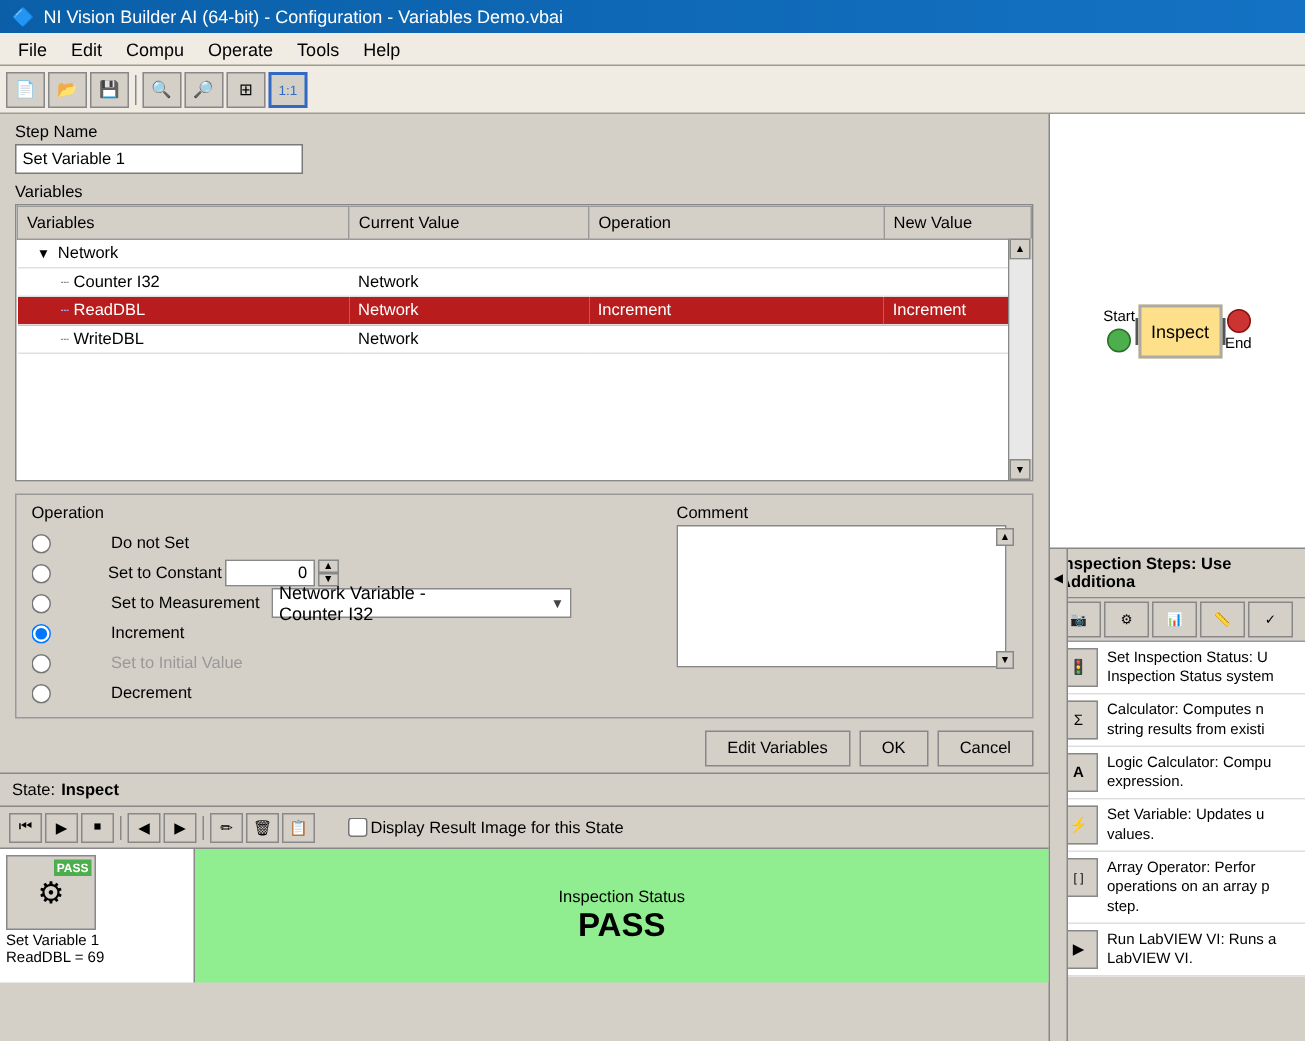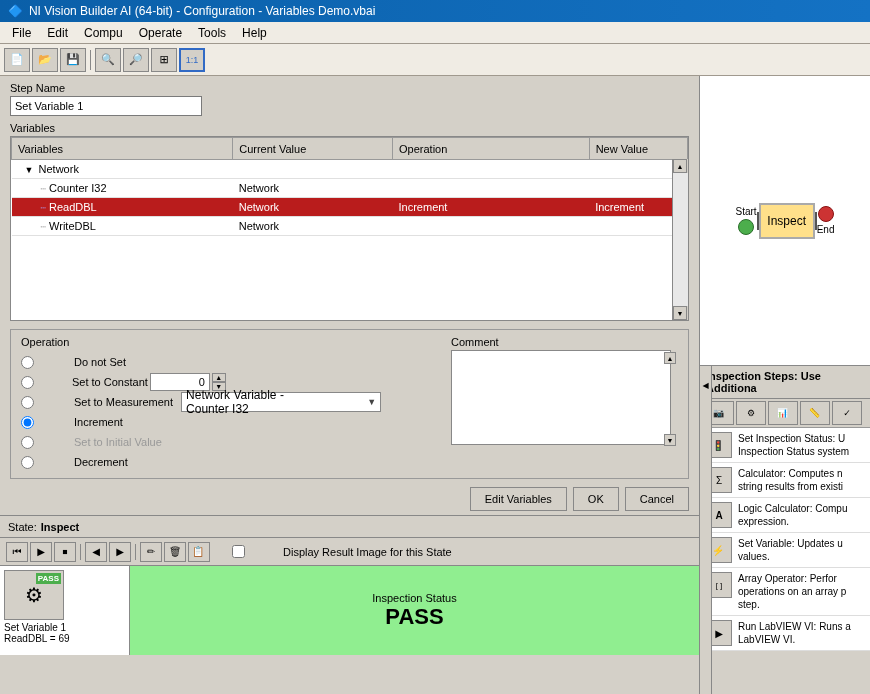--- a/index.html
+++ b/index.html
@@ -236,21 +236,21 @@
     .play-btn {
       width: 22px; height: 20px;
       background: #d4d0c8;
       border: 1px solid #888;
       display: flex; align-items: center; justify-content: center;
       cursor: pointer;
       font-size: 10px;
     }
     .play-sep { width: 1px; height: 16px; background: #888; margin: 0 2px; }
     .display-checkbox { margin-left: 20px; }
-    .display-label { font-size: 11px; margin-left: 36px; }
+    .display-label { font-size: 11px; }
 
     
     .bottom-content {
       display: flex;
       height: 90px;
       border-top: 1px solid #888;
     }
     .step-preview {
       width: 130px;
       background: white;

